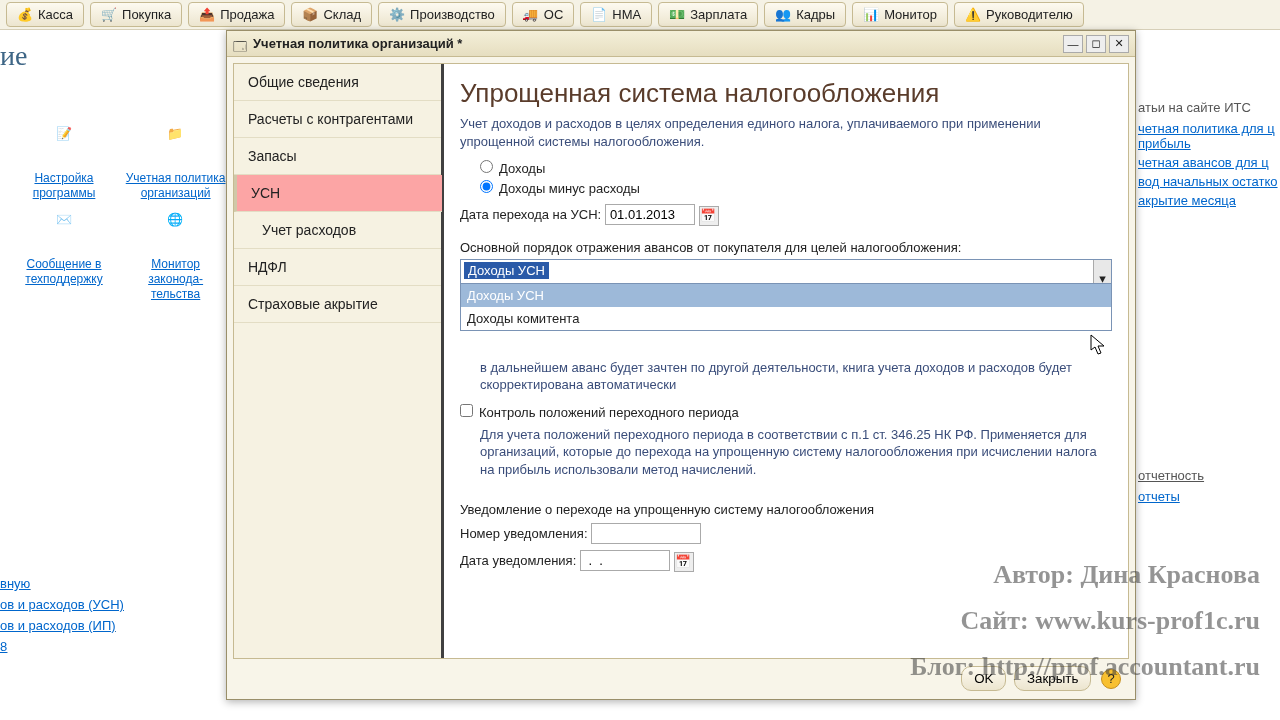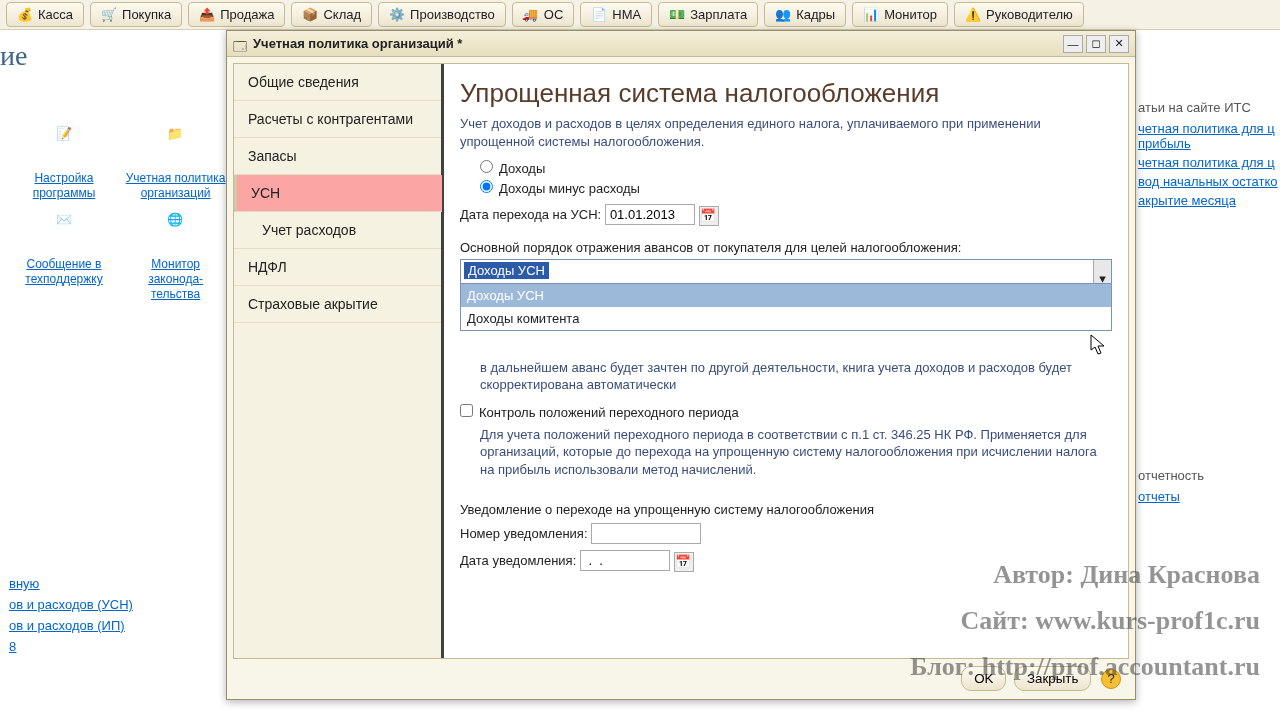--- a/index.html
+++ b/index.html
@@ -13,21 +13,21 @@
 .bgword {position:absolute; top:40px; left:0; font-size:28px; color:#3e6686; font-family:Georgia,serif;}
 .desktop {position:absolute; top:120px; left:10px; width:220px;}
 .dicon {display:inline-block; width:100px; text-align:center; margin:6px 4px; vertical-align:top;}
 .dicon .glyph{width:40px;height:40px;margin:0 auto 4px;}
 .dicon a{font-size:12px;}
 
 .sidepanel{position:absolute; top:80px; right:0; width:152px; padding:8px 0 0 10px; font-size:13px;}
 .sidepanel h4{color:#555;font-weight:normal;margin:12px 0 6px 0;font-size:13px;}
 .sidepanel a{display:block; margin:4px 0;}
 
-.leftlinks{position:absolute; bottom:60px; left:9px; font-size:13px;text-decoration:underline;}
+.leftlinks{position:absolute; bottom:60px; left:0; font-size:13px;text-decoration:underline;}
 .leftlinks a{display:block; margin:6px 0;}
 
 .win{position:absolute; top:30px; left:226px; width:910px; height:670px; border:1px solid #9a8f6a; background:#f8f5e9; box-shadow:0 2px 8px rgba(0,0,0,.3);}
 .titlebar{height:26px; background:linear-gradient(#f4efd9,#e6dec0); border-bottom:1px solid #c6ba92; display:flex; align-items:center; padding:0 6px; font-size:13px;}
 .titlebar .t-icon{width:14px;height:14px;margin-right:6px;}
 .titlebar .spacer{flex:1;}
 .winbtn{width:20px;height:18px;border:1px solid #aaa;background:#eee;margin-left:3px;display:flex;align-items:center;justify-content:center;font-size:11px;cursor:pointer;}
 
 .winbody{position:absolute; top:32px; bottom:40px; left:6px; right:6px; border:1px solid #c6ba92; background:#f8f5e9; display:flex;}
 .tabs{width:210px; border-right:3px solid #404040; background:#f6f2e2;}
@@ -128,24 +128,24 @@
 <div class="leftlinks">
   <a>вную</a>
   <a>ов и расходов (УСН)</a>
   <a>ов и расходов (ИП)</a>
   <a>8</a>
 </div>
 
 <div class="sidepanel">
   <h4>атьи на сайте ИТС</h4>
   <a>четная политика для ц прибыль</a>
-  <a>четная политика для ц</a>
+  <a>четная авансов для ц</a>
   <a>вод начальных остатко</a>
   <a>акрытие месяца</a>
-  <h4 style="margin-top:260px;">отчетность</h4>
+  <h4 style="margin-top:260px;text-decoration:underline;">отчетность</h4>
   <a>отчеты</a>
 </div>
 
 <div class="win">
   <div class="titlebar">
     <span class="t-icon">🗔</span>
     <b>Учетная политика организаций *</b>
     <span class="spacer"></span>
     <span class="winbtn">—</span>
     <span class="winbtn">◻</span>

